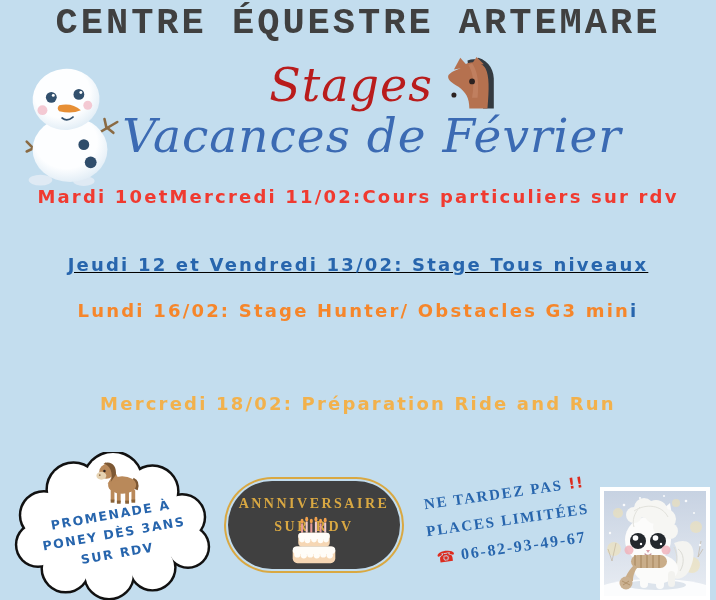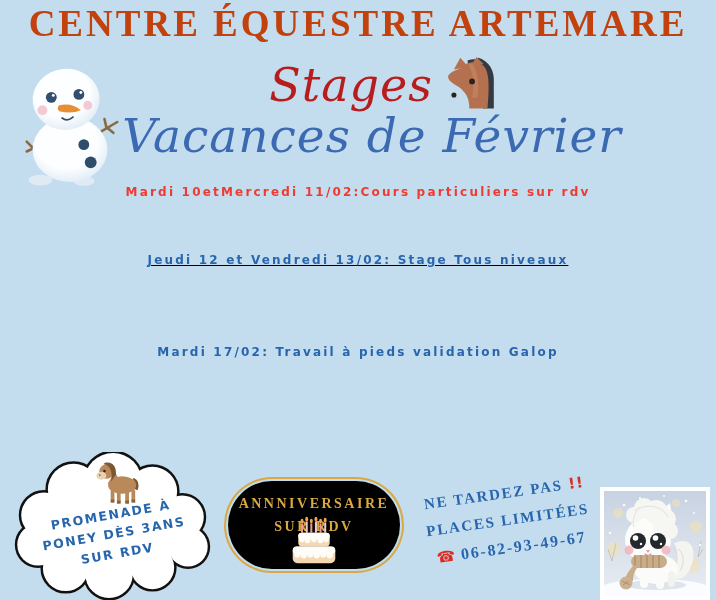--- a/index.html
+++ b/index.html
@@ -21,21 +21,21 @@
   }
   .line1 {
     top:56px; left:50%; transform:translateX(calc(-50% + 27px));
     display:flex; align-items:center; gap:8px; font-size:46px;
   }
   .line1 .horse-emoji { width:60px; height:58px; }
   .line2 { top:108px; left:0; width:100%; text-align:center; font-size:47px; transform:translateX(14px); }
   .row {
     position:absolute; left:50%; transform:translateX(-50%);
     width:690px; text-align:center;
-    font-weight:700; font-size:12px; letter-spacing:2.2px; line-height:1.45;
+    font-weight:700; font-size:18px; letter-spacing:2.2px; line-height:1.45;
   }
   .r1 { top:184px; width:672px; }
   .r2 { top:252px;text-decoration:underline; }
   .r3 { top:298px; }
   .r4 { top:344px; }
   .r5 { top:391px; }
   .r6 { top:437px; }
   .cloud-svg { position:absolute; left:14px; top:452px; width:198px; height:148px; }
   .cloud-pony { position:absolute; left:92px; top:459px; width:54px; height:50px; }
   .cloud-text {
@@ -68,21 +68,21 @@
     position:absolute; left:600px; top:487px; width:110px; height:113px;
     background:#ffffff; padding:4px; box-sizing:border-box;
   }
   .photo svg { width:100%; height:100%; display:block; }
 </style>
 </head>
 <body>
 
 <div class="poster">
 
-  <h1 class="title" style="color: #c2410c;">CENTRE ÉQUESTRE ARTEMARE</h1>
+  <h1 class="title" style="color: #404040; font-family: Liberation Mono, monospace;">CENTRE ÉQUESTRE ARTEMARE</h1>
 
   <svg class="snowman" viewBox="0 0 122 132">
     <defs>
       <radialGradient id="snowGrad" cx="45%" cy="38%" r="75%">
         <stop offset="55%" stop-color="#fdfeff"></stop>
         <stop offset="100%" stop-color="#d3e4f1"></stop>
       </radialGradient>
     </defs>
     <g stroke="#8a6a43" stroke-width="2.6" stroke-linecap="round">
       <path d="M16,97 L37,87" fill="none"></path>
@@ -122,22 +122,25 @@
   </div>
 
   <div class="script-line line2" style="color: rgb(59, 106, 179);">Vacances de Février</div>
 
   <div class="row r1">
     <span style="color: rgb(240, 58, 48);">Mardi 10etMercredi 11/02:Cours particuliers sur rdv</span>
   </div>
   <div class="row r2">
     <span style="color: rgb(39, 101, 173);">Jeudi 12 et Vendredi 13/02: Stage Tous niveaux</span>
   </div>
-  <div class="row r4">
-    <span style="color: rgb(39, 101, 173);">Mardi 17/02: Travail à pieds validation Galop</span>
+  <div class="row r3">
+    <span style="color: rgb(246, 134, 42);">Lundi 16/02: Stage Hunter/ Obstacles G3 min</span><span style="color: rgb(39, 101, 173);">i</span>
+  </div>
+  <div class="row r5">
+    <span style="color: rgb(242, 177, 76);">Mercredi 18/02: Préparation Ride and Run</span>
   </div>
 
   <svg class="cloud-svg" viewBox="0 0 200 150">
     <g stroke="#111111" stroke-width="5" fill="#ffffff">
       <circle cx="60" cy="38" r="26"></circle>
         <circle cx="100" cy="30" r="29"></circle>
         <circle cx="140" cy="40" r="25"></circle>
       <circle cx="30" cy="64" r="23"></circle>
         <circle cx="170" cy="66" r="22"></circle>
       <circle cx="24" cy="94" r="21"></circle>
@@ -181,21 +184,21 @@
     <path d="M11,4 C19,1 24,7 23,15 L18,22 C21,13 17,6 11,4 Z" fill="#7c5733"></path>
     <circle cx="12" cy="11.5" r="1.2" fill="#2c2220"></circle>
     <circle cx="7.5" cy="15.5" r="0.8" fill="#8a6338"></circle>
   </svg>
   <div class="cloud-text">
     <div style="color: rgb(39, 101, 173);">PROMENADE À</div>
     <div style="color: rgb(39, 101, 173);">PONEY DÈS 3ANS</div>
     <div style="color: rgb(39, 101, 173);">SUR RDV</div>
   </div>
 
-  <div class="badge" style="background-color: #000000;">
+  <div class="badge" style="background-color: #404040;">
     <div class="badge-line" style="color: rgb(217, 168, 66);">ANNNIVERSAIRE</div>
     <div class="badge-line" style="color: rgb(217, 168, 66);">SUR RDV</div>
     <svg class="cake" viewBox="0 0 60 54">
       <g>
         <rect x="16" y="8" width="2.2" height="10" fill="#e89a97"></rect>
         <rect x="21" y="6" width="2.2" height="12" fill="#f3c9c8"></rect>
         <rect x="26" y="8" width="2.2" height="10" fill="#e89a97"></rect>
         <rect x="31" y="6" width="2.2" height="12" fill="#f3c9c8"></rect>
         <rect x="36" y="8" width="2.2" height="10" fill="#e89a97"></rect>
         <rect x="41" y="7" width="2.2" height="11" fill="#f3c9c8"></rect>

